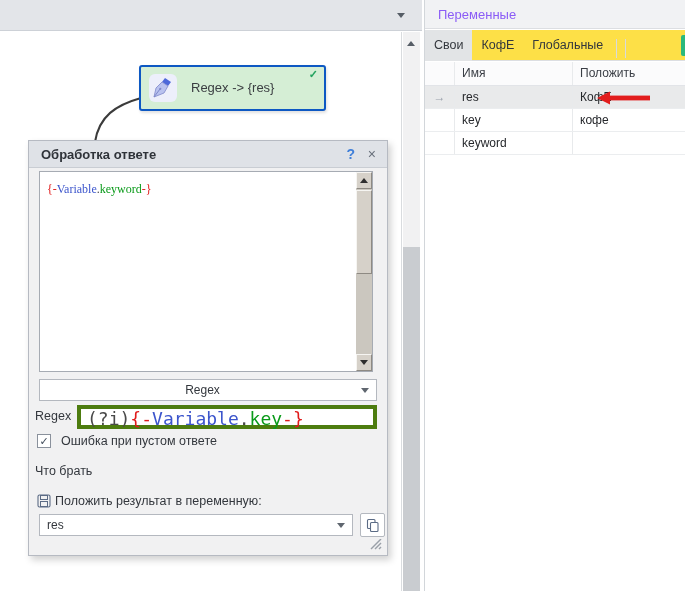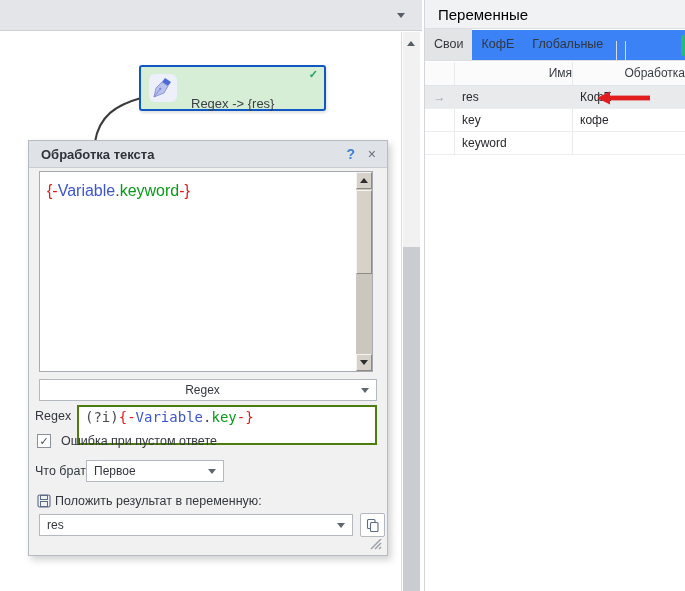--- a/index.html
+++ b/index.html
@@ -11,32 +11,32 @@
   .toolbar-strip { position:absolute; left:0; top:0; width:422px; height:31px; background:#e3e5e9; border-bottom:1px solid #cdd1d7; }
   .tb-arrow { position:absolute; left:397px; top:13px; width:0; height:0; border-left:4px solid transparent; border-right:4px solid transparent; border-top:5px solid #565d66; cursor:pointer; }
 
   
   .canvas { position:absolute; left:0; top:32px; width:402px; height:559px; background:#fff; border-right:1px solid #d9dcdf; }
   .connector { position:absolute; left:0; top:-32px; width:402px; height:200px; pointer-events:none; }
 
   
   .node { position:absolute; left:139px; top:33px; width:187px; height:46px; background:#d5eed5; border:2px solid #0d58c3; border-radius:3px; box-shadow:1px 2px 3px rgba(0,0,0,0.12); }
   .node-icon { position:absolute; left:8px; top:7px; width:28px; height:28px; }
-  .node-label { position:absolute; left:50px; top:0; height:42px; line-height:42px; font-size:13px; color:#3b3e42; white-space:nowrap;margin-top:16px; }
+  .node-label { position:absolute; left:50px; top:0; height:42px; line-height:42px; font-size:13px; color:#3b3e42; white-space:nowrap; }
   .node-check { position:absolute; right:6px; top:1px; font-size:11px; font-weight:bold; color:#23a35f; }
 
   
   .dialog { position:absolute; left:28px; top:108px; width:360px; height:416px; background:#f1f1f2; border:1px solid #b6bac2; box-shadow:3px 4px 7px rgba(0,0,0,0.18); }
   .dialog-titlebar { position:absolute; left:0; top:0; width:100%; height:27px; background:#dfe2e7; border-bottom:1px solid #c9cdd3; }
   .dialog-title { position:absolute; left:12px; top:0; line-height:27px; font-size:13px; font-weight:bold; color:#2f3339; }
   .dlg-help { position:absolute; right:32px; top:0; line-height:27px; font-size:14px; font-weight:bold; color:#3f7fd9; cursor:pointer; }
   .dlg-close { position:absolute; right:11px; top:0; line-height:27px; font-size:14px; color:#69707b; cursor:pointer; }
 
   .textarea { position:absolute; left:10px; top:30px; width:334px; height:201px; background:#fff; border:1px solid #a6abb3; }
-  .code { position:absolute; left:7px; top:10px; font-family:Liberation Sans, sans-serif; font-size:16px; white-space:pre; }
+  .code { position:absolute; left:7px; top:10px; font-family:Liberation Serif, serif; font-size:12px; white-space:pre; }
   .seg-red { color:#e01b1b; } .seg-blue { color:#3c55cc; } .seg-green { color:#0a9a1a; } .seg-plain { color:#4a4a4a; }
 
   
   .ta-scrollbar { position:absolute; right:0; top:0; width:16px; height:199px; background:#cbc7bf; }
   .ta-btn { position:absolute; left:0; width:16px; height:17px; background:#d6d1c9; border:1px solid; border-color:#f6f5f2 #8e8a83 #8e8a83 #f6f5f2; display:flex; align-items:center; justify-content:center; cursor:pointer; }
   .ta-btn.up { top:0; } .ta-btn.down { bottom:0; }
   .tri-up { width:0; height:0; border-left:4px solid transparent; border-right:4px solid transparent; border-bottom:5px solid #2e2e2e; }
   .tri-down { width:0; height:0; border-left:4px solid transparent; border-right:4px solid transparent; border-top:5px solid #2e2e2e; }
   .ta-thumb { position:absolute; left:0; top:18px; width:16px; height:84px; background:#d6d1c9; border:1px solid; border-color:#f6f5f2 #8e8a83 #8e8a83 #f6f5f2; cursor:pointer; }
 
@@ -44,55 +44,55 @@
   .combo { position:absolute; background:#fff; border:1px solid #b4b8bf; height:22px; cursor:pointer; }
   .combo-text { position:absolute; left:7px; top:0; right:18px; line-height:20px; font-size:12px; color:#33373d; white-space:nowrap; overflow:hidden; }
   .combo-text.center { text-align:center; }
   .combo-arrow { position:absolute; right:7px; top:8px; width:0; height:0; border-left:4px solid transparent; border-right:4px solid transparent; border-top:5px solid #5f666f; }
   .mode-combo { left:10px; top:238px; width:338px; }
   .take-combo { left:57px; top:319px; width:138px; }
   .result-combo { left:10px; top:373px; width:314px; }
 
   .lbl { position:absolute; font-size:12.5px; color:#33373d; white-space:nowrap; }
   .regex-lbl { left:6px; top:264px; line-height:22px; }
-  .regex-input { position:absolute; left:48px; top:264px; width:300px; height:40px; background:#fff; border:2px solid #4d7c0f; font-family:"DejaVu Sans Mono", monospace; font-size:14px; line-height:20px; padding-left:6px; white-space:pre; cursor:text; }
+  .regex-input { position:absolute; left:48px; top:264px; width:300px; height:24px; background:#fff; border:4px solid #4d7c0f; font-family:"DejaVu Sans Mono", monospace; font-size:18px; line-height:20px; padding-left:6px; white-space:pre; cursor:text; }
 
   .checkbox { position:absolute; left:8px; top:293px; width:14px; height:14px; background:#fff; border:1px solid #8a919c; font-size:11px; line-height:12px; text-align:center; color:#3f4a59; cursor:pointer; }
   .check-lbl { left:32px; top:291px; line-height:18px; }
   .take-lbl { left:6px; top:319px; line-height:22px; }
 
   .save-ico { position:absolute; left:8px; top:353px; width:14px; height:14px; }
   .result-lbl { left:26px; top:351px; line-height:18px; }
   .copy-btn { position:absolute; left:331px; top:372px; width:25px; height:24px; background:#fff; border:1px solid #b4b8bf; border-radius:2px; cursor:pointer; display:flex; align-items:center; justify-content:center; }
   .resize-grip { position:absolute; right:5px; bottom:5px; width:13px; height:11px; cursor:nwse-resize; }
 
   
   .v-scroll { position:absolute; left:403px; top:32px; width:17px; height:559px; background:#f1f1f2; }
   .vs-arrow { position:absolute; left:4px; top:9px; width:0; height:0; border-left:4px solid transparent; border-right:4px solid transparent; border-bottom:5px solid #565d66; cursor:pointer; }
   .vs-thumb { position:absolute; left:0; top:215px; width:17px; height:344px; background:#c9ccd0; cursor:pointer; }
 
   
   .panel { position:absolute; left:424px; top:0; width:261px; height:591px; background:#fff; border-left:1px solid #d2d6da; }
   .panel-header { position:absolute; left:0; top:0; width:100%; height:29px; background:#f1f2f4; border-bottom:1px solid #dcdee2; }
-  .panel-title { position:absolute; left:13px; top:0; line-height:29px; font-size:15px; color:#000000; }
-  .panel-tabs { position:absolute; left:0; top:30px; width:100%; height:31px; background:#3b82f6; border-bottom:1px solid #dcdee2; display:flex; align-items:flex-end; }
+  .panel-title { position:absolute; left:13px; top:0; line-height:29px; font-size:13px; color:#8b5cf6; }
+  .panel-tabs { position:absolute; left:0; top:30px; width:100%; height:31px; background:#fde047; border-bottom:1px solid #dcdee2; display:flex; align-items:center; }
   .tab { padding:0 9px; line-height:31px; font-size:12.5px; color:#33373d; cursor:pointer; white-space:nowrap; }
   .tab.selected { background:#e2e4e6; }
   .tabsep { width:1px; height:19px; background:#d8dadd; margin:6px 4px 0 4px; }
   .green-sliver { position:absolute; right:0; top:5px; width:4px; height:21px; background:#2ab87c; border-radius:2px 0 0 2px; cursor:pointer; }
 
   .grid { position:absolute; left:0; top:62px; width:100%; }
   .grid-row { position:relative; display:flex; border-bottom:1px solid #ebedef; height:23px; }
   .grid-row.hdr { height:24px; background:#fbfbfc; border-bottom:1px solid #e2e4e8; }
   .grid-row.selected { background:#e9eaeb; }
   .gc { border-right:1px solid #e8eaec; overflow:hidden; white-space:nowrap; }
   .gc.gutter { width:30px; text-align:center; line-height:22px; color:#9ba1ab; font-size:12px; }
   .gc.name { width:118px; padding-left:7px; line-height:22px; font-size:12px; color:#26282c; }
   .gc.value { flex:1; border-right:none; padding-left:7px; line-height:22px; font-size:12px; color:#26282c; }
-  .grid-row.hdr .gc { color:#3a3e45;text-align:right; }
+  .grid-row.hdr .gc { color:#3a3e45; }
   .red-arrow { position:absolute; left:172px; top:5px; }
 
   svg { display:block; }
 </style>
 </head>
 <body>
 
 <div class="root">
 
   <div class="toolbar-strip">
@@ -114,21 +114,21 @@
           <line x1="5" y1="23" x2="11" y2="15" stroke="#7d87c9" stroke-width="1"></line>
           <circle cx="11.3" cy="14.8" r="1.1" fill="#7d87c9"></circle>
         </svg>
       </span>
       <span class="node-label">Regex -&gt; {res}</span>
       <span class="node-check">✓</span>
     </div>
 
     <div class="dialog">
       <div class="dialog-titlebar">
-        <span class="dialog-title">Обработка текста</span>
+        <span class="dialog-title">Обработка ответе</span>
         <span class="dlg-help">?</span>
         <span class="dlg-close">×</span>
       </div>
 
       <div class="textarea">
         <div class="code"><span class="seg-red">{-</span><span class="seg-blue">Variable</span><span class="seg-plain">.</span><span class="seg-green">keyword</span><span class="seg-red">-}</span></div>
         <div class="ta-scrollbar">
           <div class="ta-btn up">
               <span class="tri-up"></span>
             </div>
@@ -144,24 +144,20 @@
         <span class="combo-arrow"></span>
       </div>
 
       <span class="lbl regex-lbl">Regex</span>
       <div class="regex-input"><span class="seg-plain">(?i)</span><span class="seg-red">{-</span><span class="seg-blue">Variable</span><span class="seg-plain">.</span><span class="seg-green">key</span><span class="seg-red">-}</span></div>
 
       <span class="checkbox">✓</span>
       <span class="lbl check-lbl">Ошибка при пустом ответе</span>
 
       <span class="lbl take-lbl">Что брать</span>
-      <div class="combo take-combo">
-        <span class="combo-text">Первое</span>
-        <span class="combo-arrow"></span>
-      </div>
 
       <span class="save-ico">
         <svg width="14" height="14" viewBox="0 0 14 14">
           <rect x="1" y="1" width="12" height="12" rx="1.5" fill="none" stroke="#5b6b85" stroke-width="1.1"></rect>
           <rect x="3.5" y="1.5" width="7" height="4" fill="none" stroke="#5b6b85" stroke-width="1"></rect>
           <rect x="3.5" y="7.5" width="7" height="5" fill="none" stroke="#5b6b85" stroke-width="1"></rect>
         </svg>
       </span>
       <span class="lbl result-lbl">Положить результат в переменную:</span>
       <div class="combo result-combo">
@@ -202,21 +198,21 @@
       <span class="tabsep"></span>
 
       <span class="tabsep"></span>
       <span class="green-sliver"></span>
     </div>
 
     <div class="grid">
       <div class="grid-row hdr">
         <div class="gc gutter"></div>
         <div class="gc name">Имя</div>
-        <div class="gc value">Обработка</div>
+        <div class="gc value">Положить</div>
       </div>
 
       <div class="grid-row selected">
         <div class="gc gutter">→</div>
         <div class="gc name">res</div>
         <div class="gc value">КофЕ</div>
         <span class="red-arrow">
           <svg width="54" height="14" viewBox="0 0 54 14">
             <polygon points="0,7 13,0.5 13,13.5" fill="#e21d1d"></polygon>
             <rect x="12" y="4.6" width="41" height="4.8" fill="#e21d1d"></rect>

